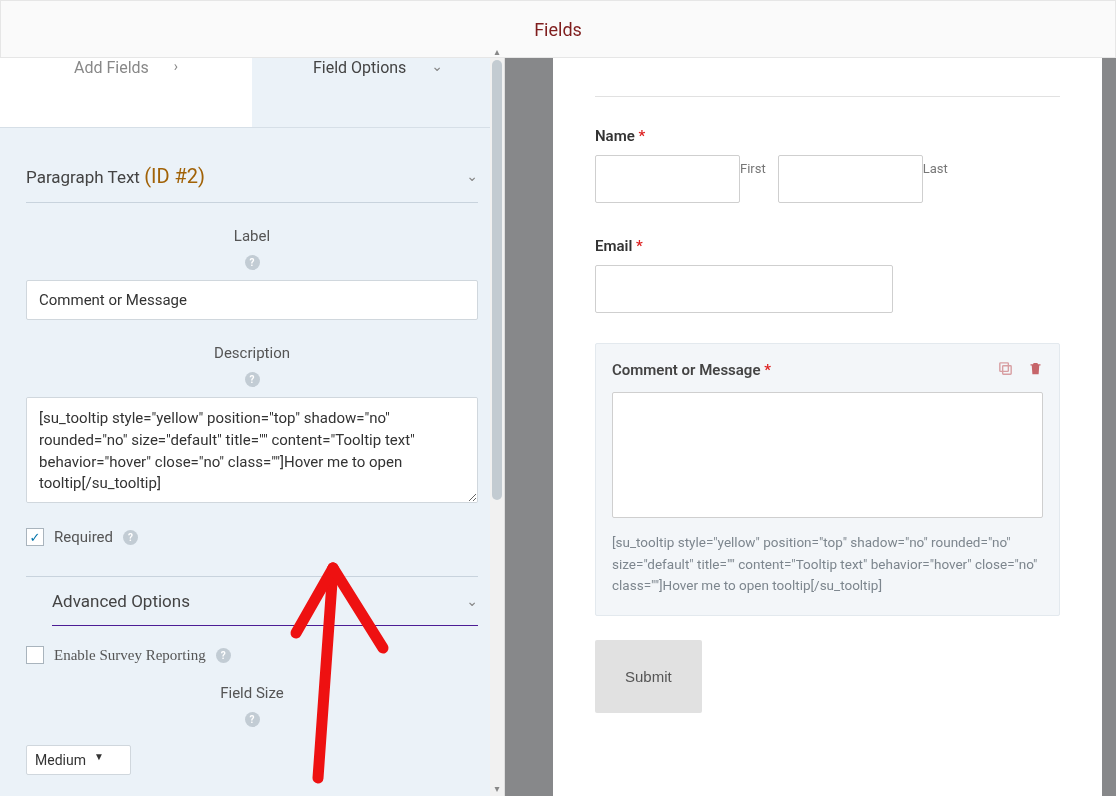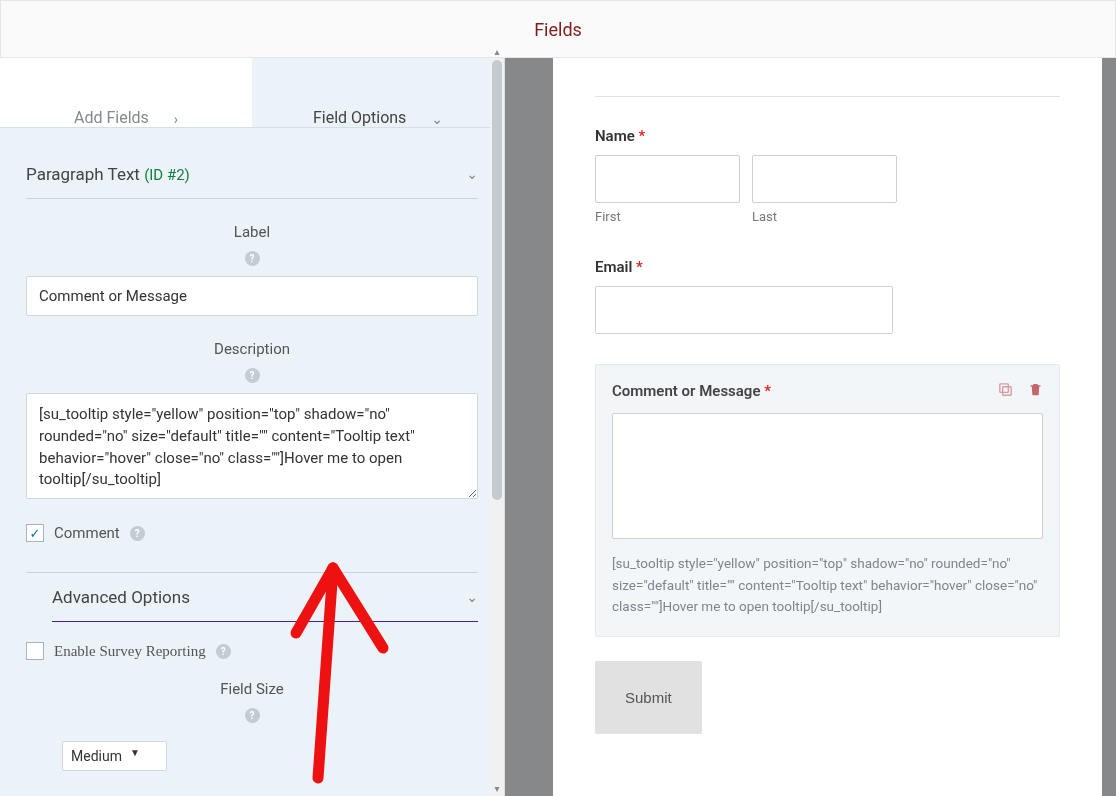--- a/index.html
+++ b/index.html
@@ -38,21 +38,21 @@
     flex-direction: column;
   }
   .tabs {
     display: flex;
     height: 70px;
     border-bottom: 1px solid #d6dfe7;
   }
   .tab {
     flex: 1;
     display: flex;
-    align-items: flex-end;
+    align-items: flex-start;
     justify-content: center;
     gap: 25px;
     font-size: 16px;
     color: #555;
     cursor: pointer;
   }
   .tab.inactive { background: #fff; color: #888; }
   .tab.active { background: #ebf2f8; color: #444; }
   .chevron { font-size: 14px; color: #888; }
   .opts-body {
@@ -64,21 +64,21 @@
   .section-head {
     display: flex;
     justify-content: space-between;
     align-items: center;
     padding: 14px 0;
     border-bottom: 1px solid #c8d3dd;
     cursor: pointer;
     font-size: 17px;
     color: #444;
   }
-  .section-head .idtag { color: #15803d; font-size: 15px; }
+  .section-head .idtag { color: #a16207; font-size: 20px; }
   .field-row { margin-top: 24px; }
   .row-label {
     font-size: 15px;
     color: #555;
     margin-bottom: 10px;
     display: flex;
     align-items: center;
     gap: 10px;
     flex-direction: column;
   }
@@ -106,21 +106,21 @@
   .checkbox {
     width: 18px; height: 18px; border: 1px solid #a9b4bd; background: #fff;
     display: flex; align-items: center; justify-content: center;
     color: #0073aa; font-size: 13px;
   }
   .divider { height: 1px; background: #c8d3dd; margin: 30px 0 0 0; }
   .select {
     width: 105px; padding: 6px 8px; font-size: 14px; margin-top: 8px;
     appearance: none; background-image: none;
   }
-  .select-wrap { position: relative; width: 86px; margin-left: 36px; }
+  .select-wrap { position: relative; width: 86px; }
   .select-caret {
     position: absolute; right: 8px; top: 50%; transform: translateY(-50%);
     font-size: 10px; color: #333; pointer-events: none;
   }
   
   .scrollbar {
     position: absolute; right: 0; top: 0; bottom: 0; width: 14px;
     background: #f1f1f1;
   }
   .scroll-thumb {
@@ -145,21 +145,21 @@
   }
   .form-title {
     font-size: 27px; font-weight: 700; color: #222; margin: 0 0 30px 0;
   }
   .hr { height: 1px; background: #e1e1e1; margin-bottom: 30px; }
   .fld-label {
     font-size: 15px; font-weight: 600; color: #333; margin-bottom: 10px;
   }
   .req { color: #d22; }
   .name-inputs { display: flex; gap: 12px; }
-  .name-inputs .col { display: flex; flex-direction: column; }
+  .name-inputs .col { display: flex; flex-direction: row; }
   .pv-input {
     width: 145px; height: 48px; border: 1px solid #cfcfcf; border-radius: 2px;
     background: #fff;
   }
   .sub-lbl { font-size: 13px; color: #777; margin-top: 6px; }
   .email-block { margin-top: 34px; }
   .pv-input.full { width: 298px; }
   .comment-block {
     margin-top: 30px; background: #f3f6f9; border: 1px solid #e3e9ee;
     padding: 16px 16px 18px 16px; position: relative; border-radius: 2px;
@@ -226,21 +226,21 @@
       <div class="field-row">
         <div class="row-label">
           <span>Description</span>
           <span class="help-ic">?</span>
         </div>
         <textarea class="textarea" style="">[su_tooltip style="yellow" position="top" shadow="no" rounded="no" size="default" title="" content="Tooltip text" behavior="hover" close="no" class=""]Hover me to open tooltip[/su_tooltip]</textarea>
       </div>
 
       <div class="check-row">
         <div class="checkbox">✓</div>
-        <span style="font-size:15px;color:#555;">Comment</span>
+        <span style="font-size:15px;color:#555;">Required</span>
         <span class="help-ic">?</span>
       </div>
 
       <div class="divider"></div>
 
       <div class="section-head" style="border-bottom:1px solid #4c1d95;margin-left:26px;">
         <span>Advanced Options</span>
         <span class="chevron">⌄</span>
       </div>
 

